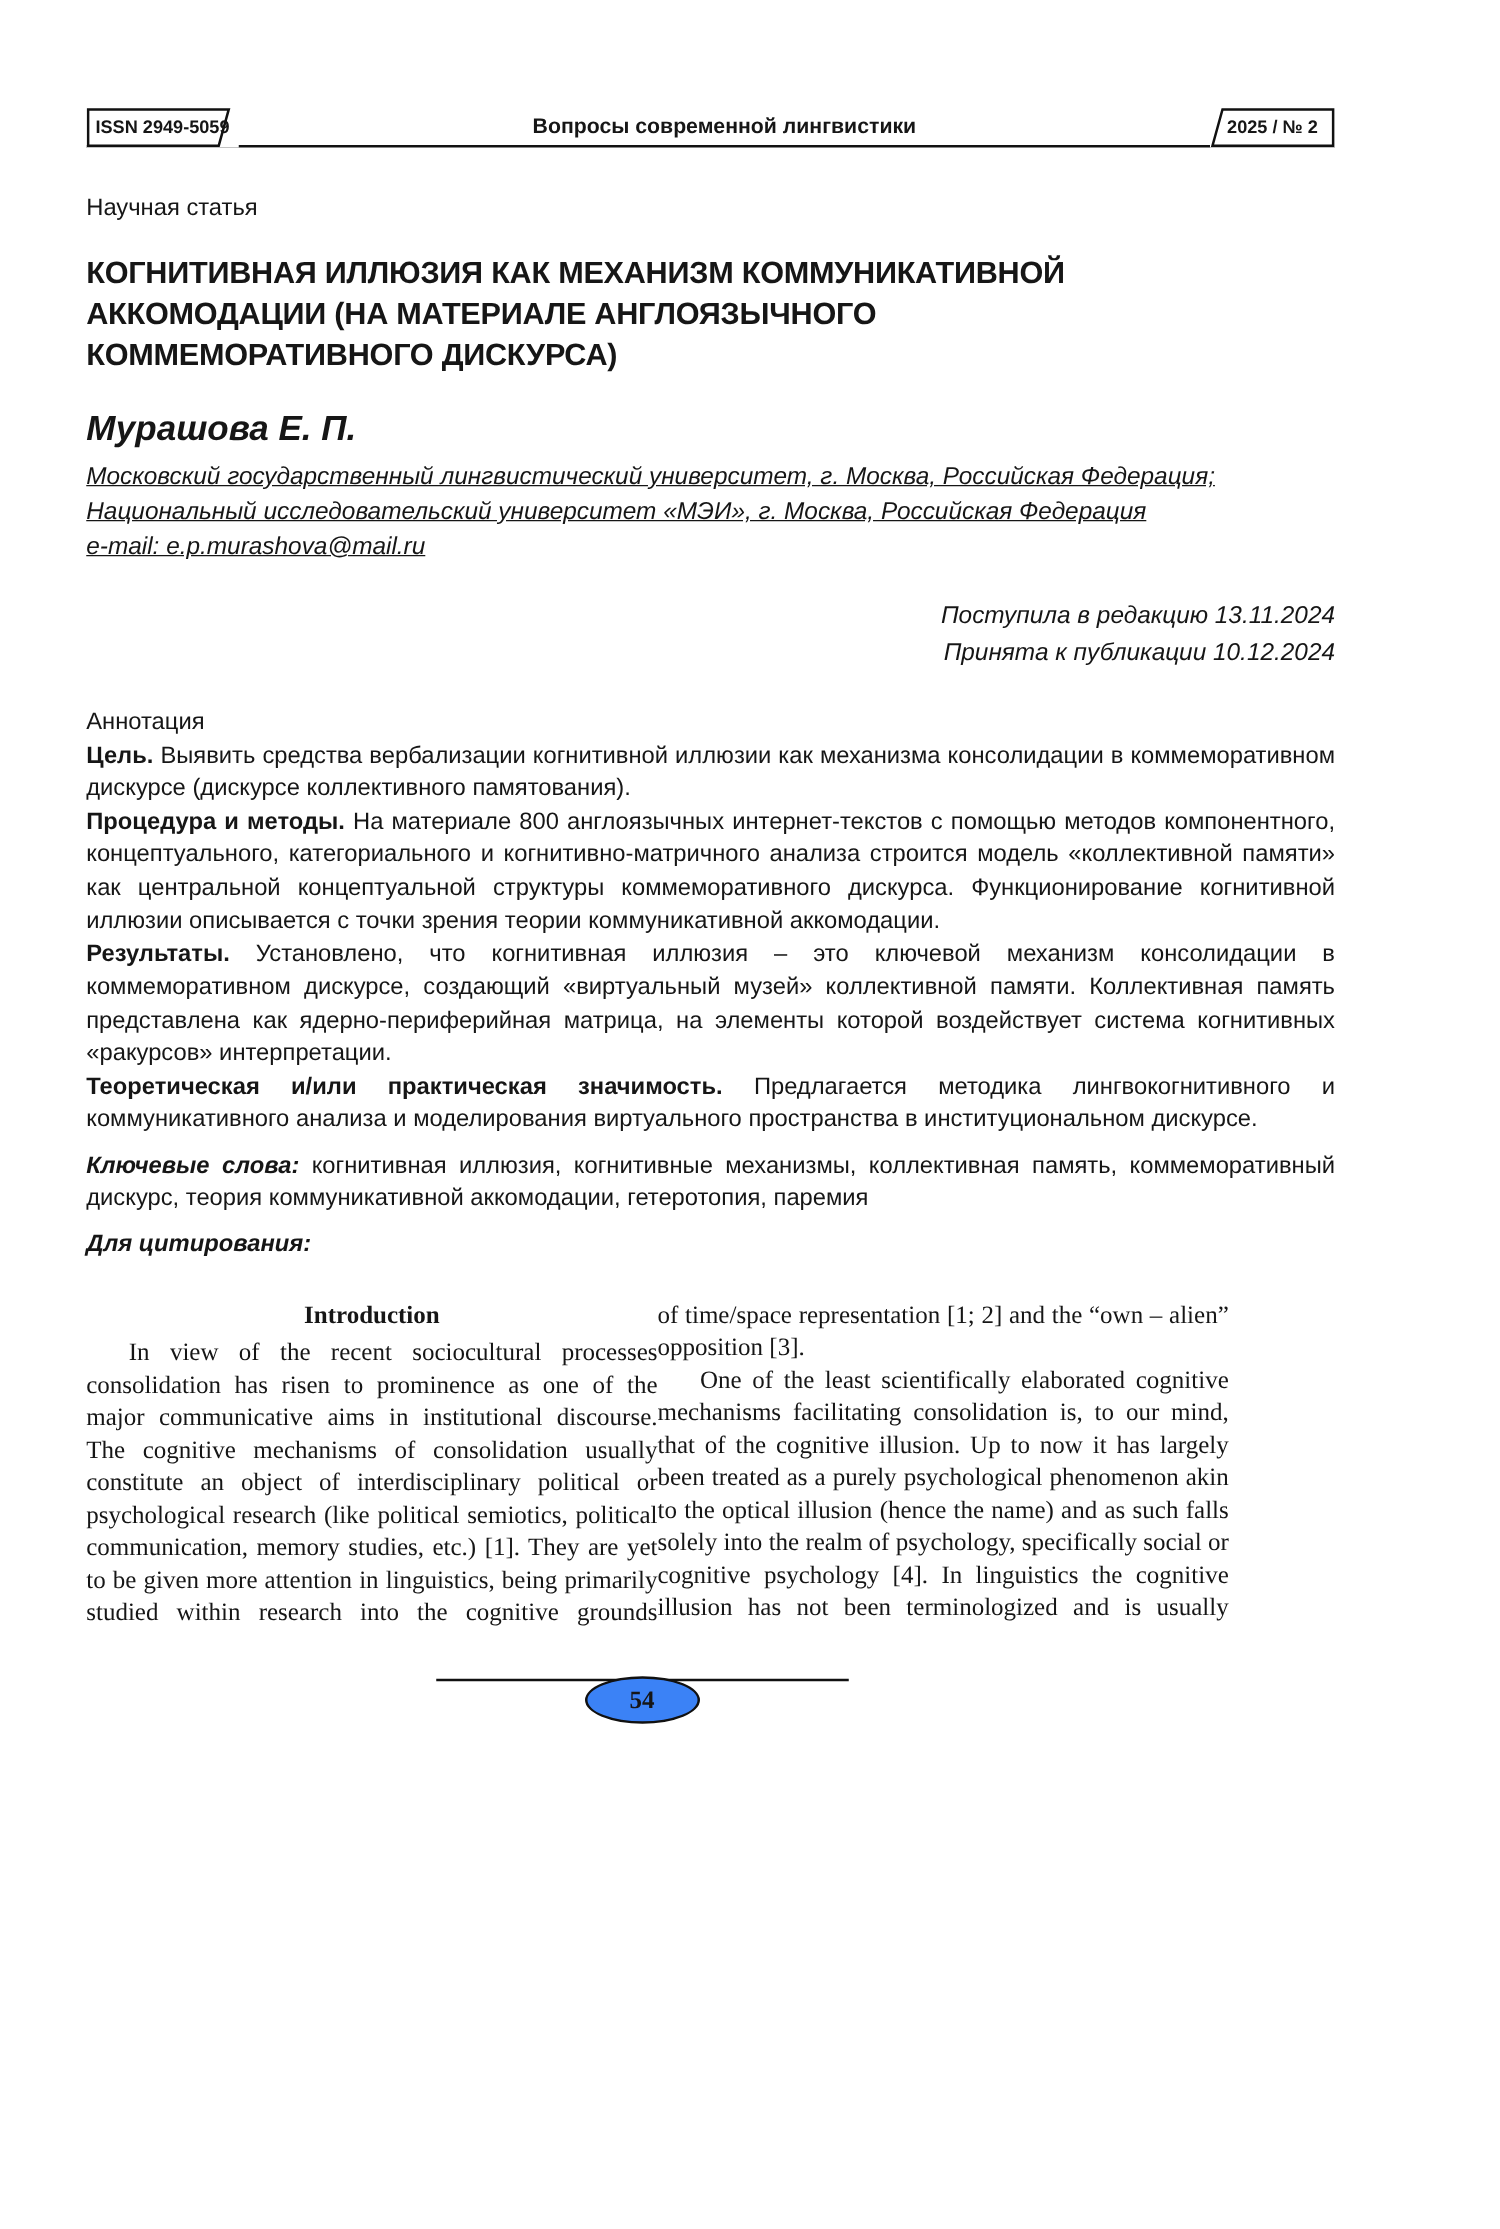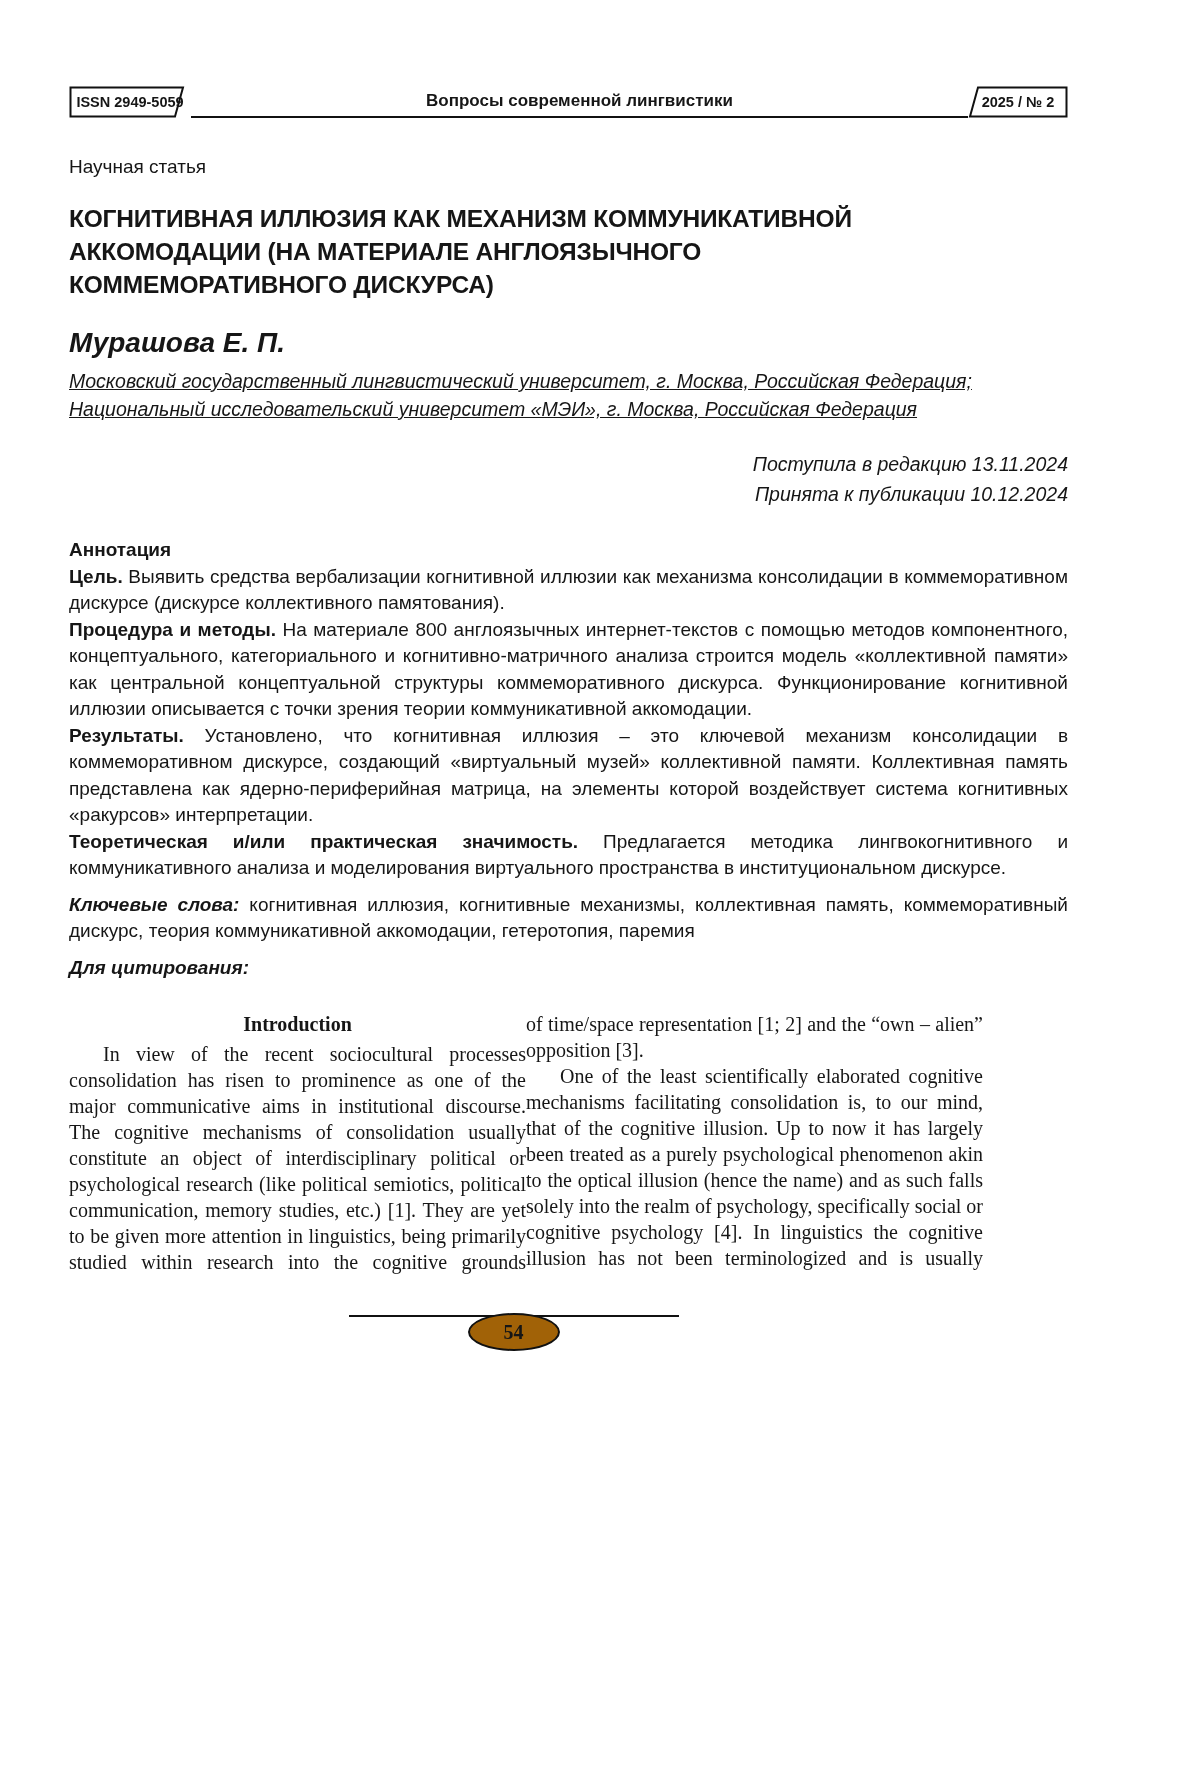--- a/index.html
+++ b/index.html
@@ -25,41 +25,41 @@
   
   .article-type { margin-top:38px; font-size:19px; }
   .article-title { margin-top:24px; font-size:24.5px; font-weight:bold; line-height:33px; letter-spacing:-0.2px; max-width:900px; }
   .author { margin-top:26px; font-size:28px; font-weight:bold; font-style:italic; }
   .affiliations { margin-top:8px; font-size:19.5px; font-style:italic; line-height:28px;text-decoration:underline; }
   .email { font-size:19.5px; font-style:italic; line-height:28px; }
   .dates { margin-top:26px; text-align:right; font-style:italic; font-size:19.5px; line-height:30px; }
 
   
   .abstract { margin-top:28px; }
-  .abstract-heading { font-weight:bold; font-size:19px; line-height:26.5px; }
+  .abstract-heading { font-weight:normal; font-size:19px; line-height:26.5px; }
   .abstract p, .kw, .cite-text { font-size:19px; line-height:26.5px; text-align:justify; }
   .lead { font-weight:bold; }
   .kw-block { margin-top:10px; }
   .kw-label, .cite-label { font-weight:bold; font-style:italic; font-size:19px; line-height:26.5px; }
   .cite-block { margin-top:10px; }
 
   
   .body-cols { margin-top:30px; display:flex; font-family:"Liberation Serif", serif; }
   .col { width:457px; font-size:20px; line-height:26px; text-align:justify; }
   .section-heading { text-align:center; font-weight:bold; margin-bottom:4px; }
   .col p.indent { text-indent:34px; }
   .col p.fill-last { text-align-last:justify;font-family:Liberation Serif, serif; }
 
   
   .footer { position:relative; width:330px; margin:40px auto 0 auto; transform:translateX(-55px); }
   .footer-line { border-top:2.5px solid #111; }
   .page-capsule {
     width:92px; height:38px; margin:-4px auto 0 auto;
     border:2.5px solid #111; border-radius:50%;
-    background:#a16207; display:flex; align-items:center; justify-content:center;
+    background:#3b82f6; display:flex; align-items:center; justify-content:center;
     font-weight:bold; font-size:20px; font-family:"Liberation Serif", serif;
   }
 </style>
 </head>
 <body>
 
 <div class="page">
 
   <header class="hdr">
     <div class="hdr-rule"></div>
@@ -80,20 +80,21 @@
 
   <div class="article-type">Научная статья</div>
 
   <h1 class="article-title">КОГНИТИВНАЯ ИЛЛЮЗИЯ КАК МЕХАНИЗМ КОММУНИКАТИВНОЙ АККОМОДАЦИИ (НА МАТЕРИАЛЕ АНГЛОЯЗЫЧНОГО КОММЕМОРАТИВНОГО ДИСКУРСА)</h1>
 
   <div class="author">Мурашова Е. П.</div>
 
   <div class="affiliations">
     <div>Московский государственный лингвистический университет, г. Москва, Российская Федерация;</div>
     <div>Национальный исследовательский университет «МЭИ», г. Москва, Российская Федерация</div>
+    <div class="email">e-mail: e.p.murashova@mail.ru</div>
   </div>
 
   <div class="dates">
     <div>Поступила в редакцию 13.11.2024</div>
     <div>Принята к публикации 10.12.2024</div>
   </div>
 
   <section class="abstract">
     <div class="abstract-heading">Аннотация</div>
     <p><span class="lead">Цель.</span><span> Выявить средства вербализации когнитивной иллюзии как механизма консолидации в коммеморативном дискурсе (дискурсе коллективного памятования).</span></p>

